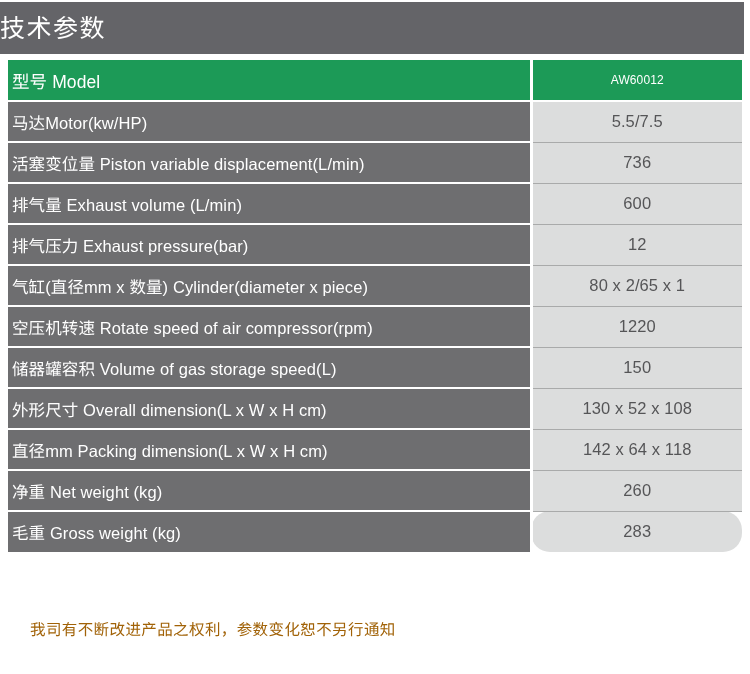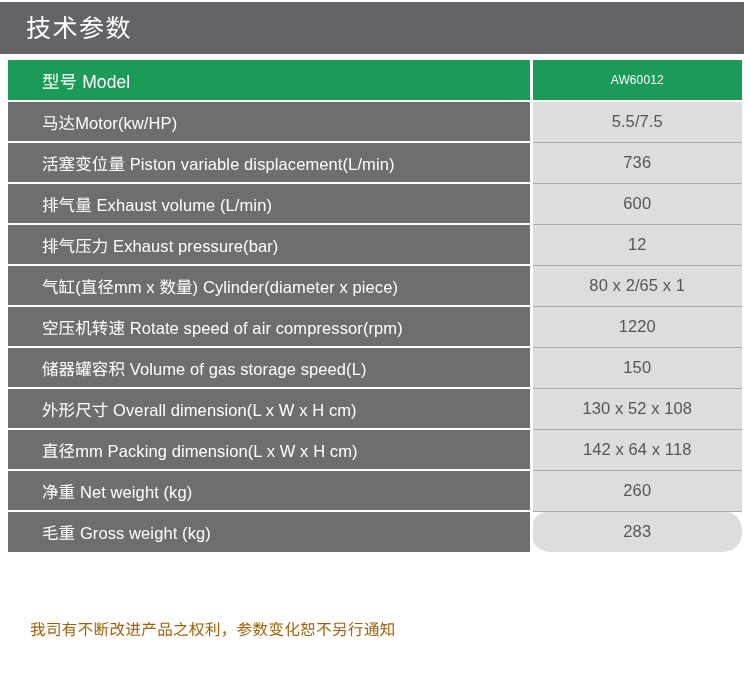--- a/index.html
+++ b/index.html
@@ -31,21 +31,20 @@
     height: 52px;
     background: #646468;
     display: flex;
     align-items: center;
   }
   .title-text {
     color: #ffffff;
     font-size: 25px;
     font-weight: 400;
     letter-spacing: 1.5px;
-    padding-left: 26px;
     line-height: 1;
   }
 
   
   .spec-table {
     position: absolute;
     left: 8px;
     top: 60px;
     width: 734px;
     border-collapse: collapse;
@@ -61,21 +60,21 @@
   }
 
   
   col.c-label { width: 523px; }
   col.c-value { width: 211px; }
 
   td.label {
     background: #6e6e70;
     color: #ffffff;
     font-size: 16.5px;
-    padding-left: 34px;
+    padding-left: 4px;
     border-bottom: 2px solid #ffffff;
     border-right: 3px solid #ffffff;
     white-space: nowrap;
     letter-spacing: 0.1px;
   }
   td.value {
     background: #dcdddd;
     color: #555557;
     font-size: 16.5px;
     text-align: center;

